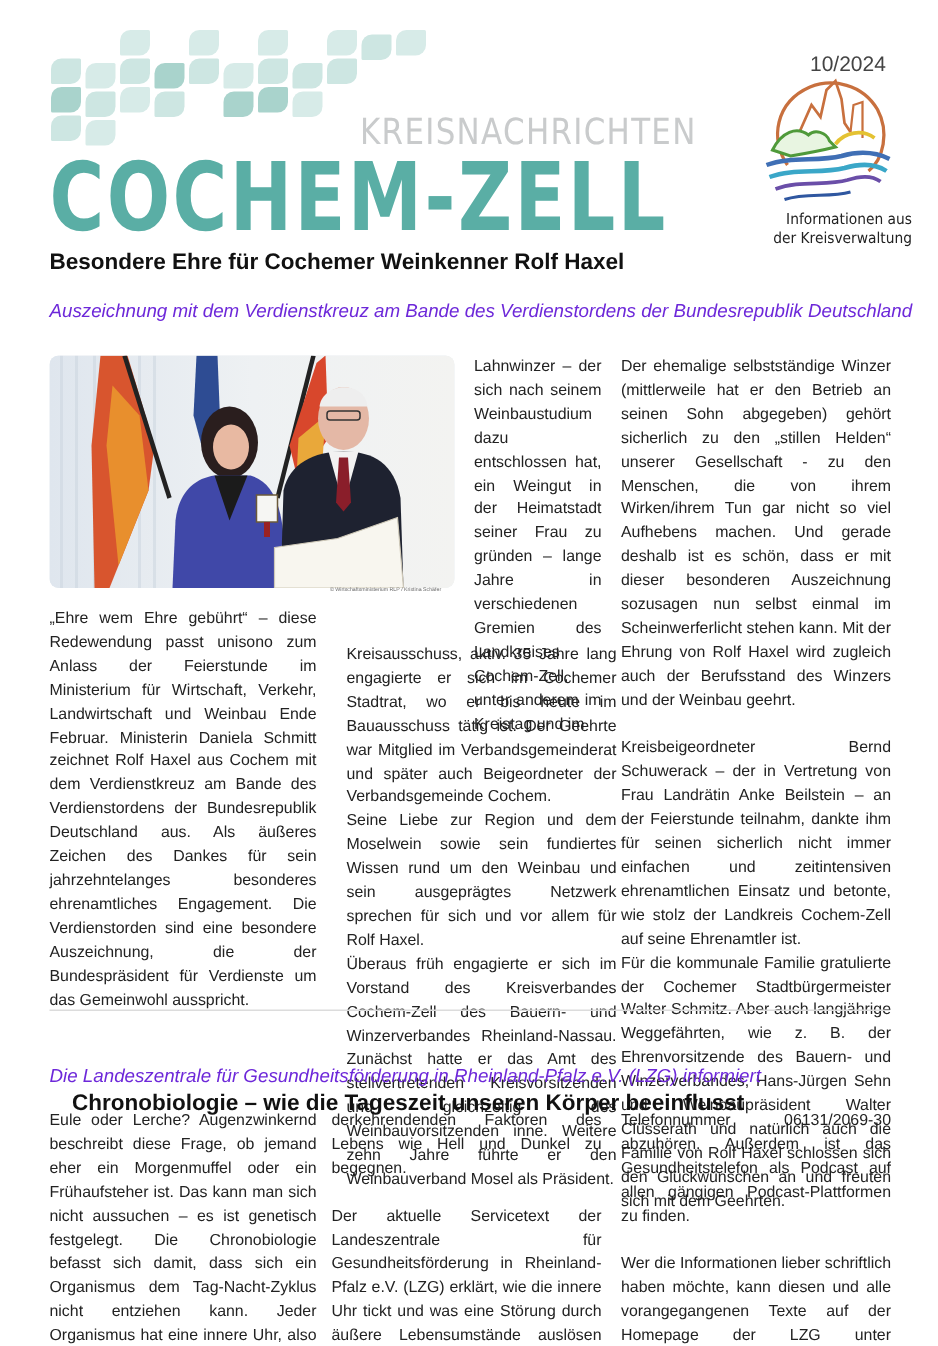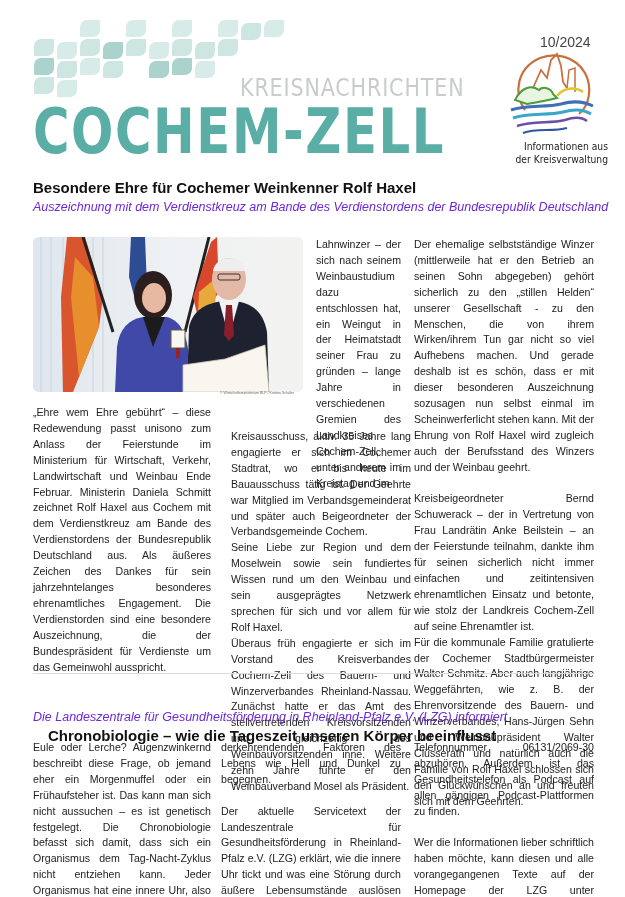--- a/index.html
+++ b/index.html
@@ -75,21 +75,21 @@
     <path d="M12 78 C28 72 46 76 60 72 C72 68 78 70 82 73" fill="none" stroke="#6a4ea8" stroke-width="2.5"></path>
     <path d="M18 85 C32 80 48 84 62 80" fill="none" stroke="#2f57a0" stroke-width="2"></path>
   </svg>
   <div class="logo-caption">
     <div>Informationen aus</div>
     <div>der Kreisverwaltung</div>
   </div>
 </header>
 
 <article>
-  <h1 class="headline" style="top:179px;margin:0;">Besondere Ehre für Cochemer Weinkenner Rolf Haxel</h1>
+  <h1 class="headline" style="top:166px;margin:0;">Besondere Ehre für Cochemer Weinkenner Rolf Haxel</h1>
   <div class="subline" style="top:200px;">Auszeichnung mit dem Verdienstkreuz am Bande des Verdienstordens der Bundesrepublik Deutschland</div>
 
   <div class="photo" title="Ministerin Daniela Schmitt und Rolf Haxel mit Verdienstkreuz und Urkunde vor Flaggen">
     <svg width="270" height="155" viewBox="0 0 270 155">
       <defs>
         <linearGradient id="bg" x1="0" y1="0" x2="1" y2="0">
           <stop offset="0" stop-color="#dfe6ee"></stop>
             <stop offset="0.5" stop-color="#eef1f3"></stop>
             <stop offset="1" stop-color="#f3f3f1"></stop>
         </linearGradient>

